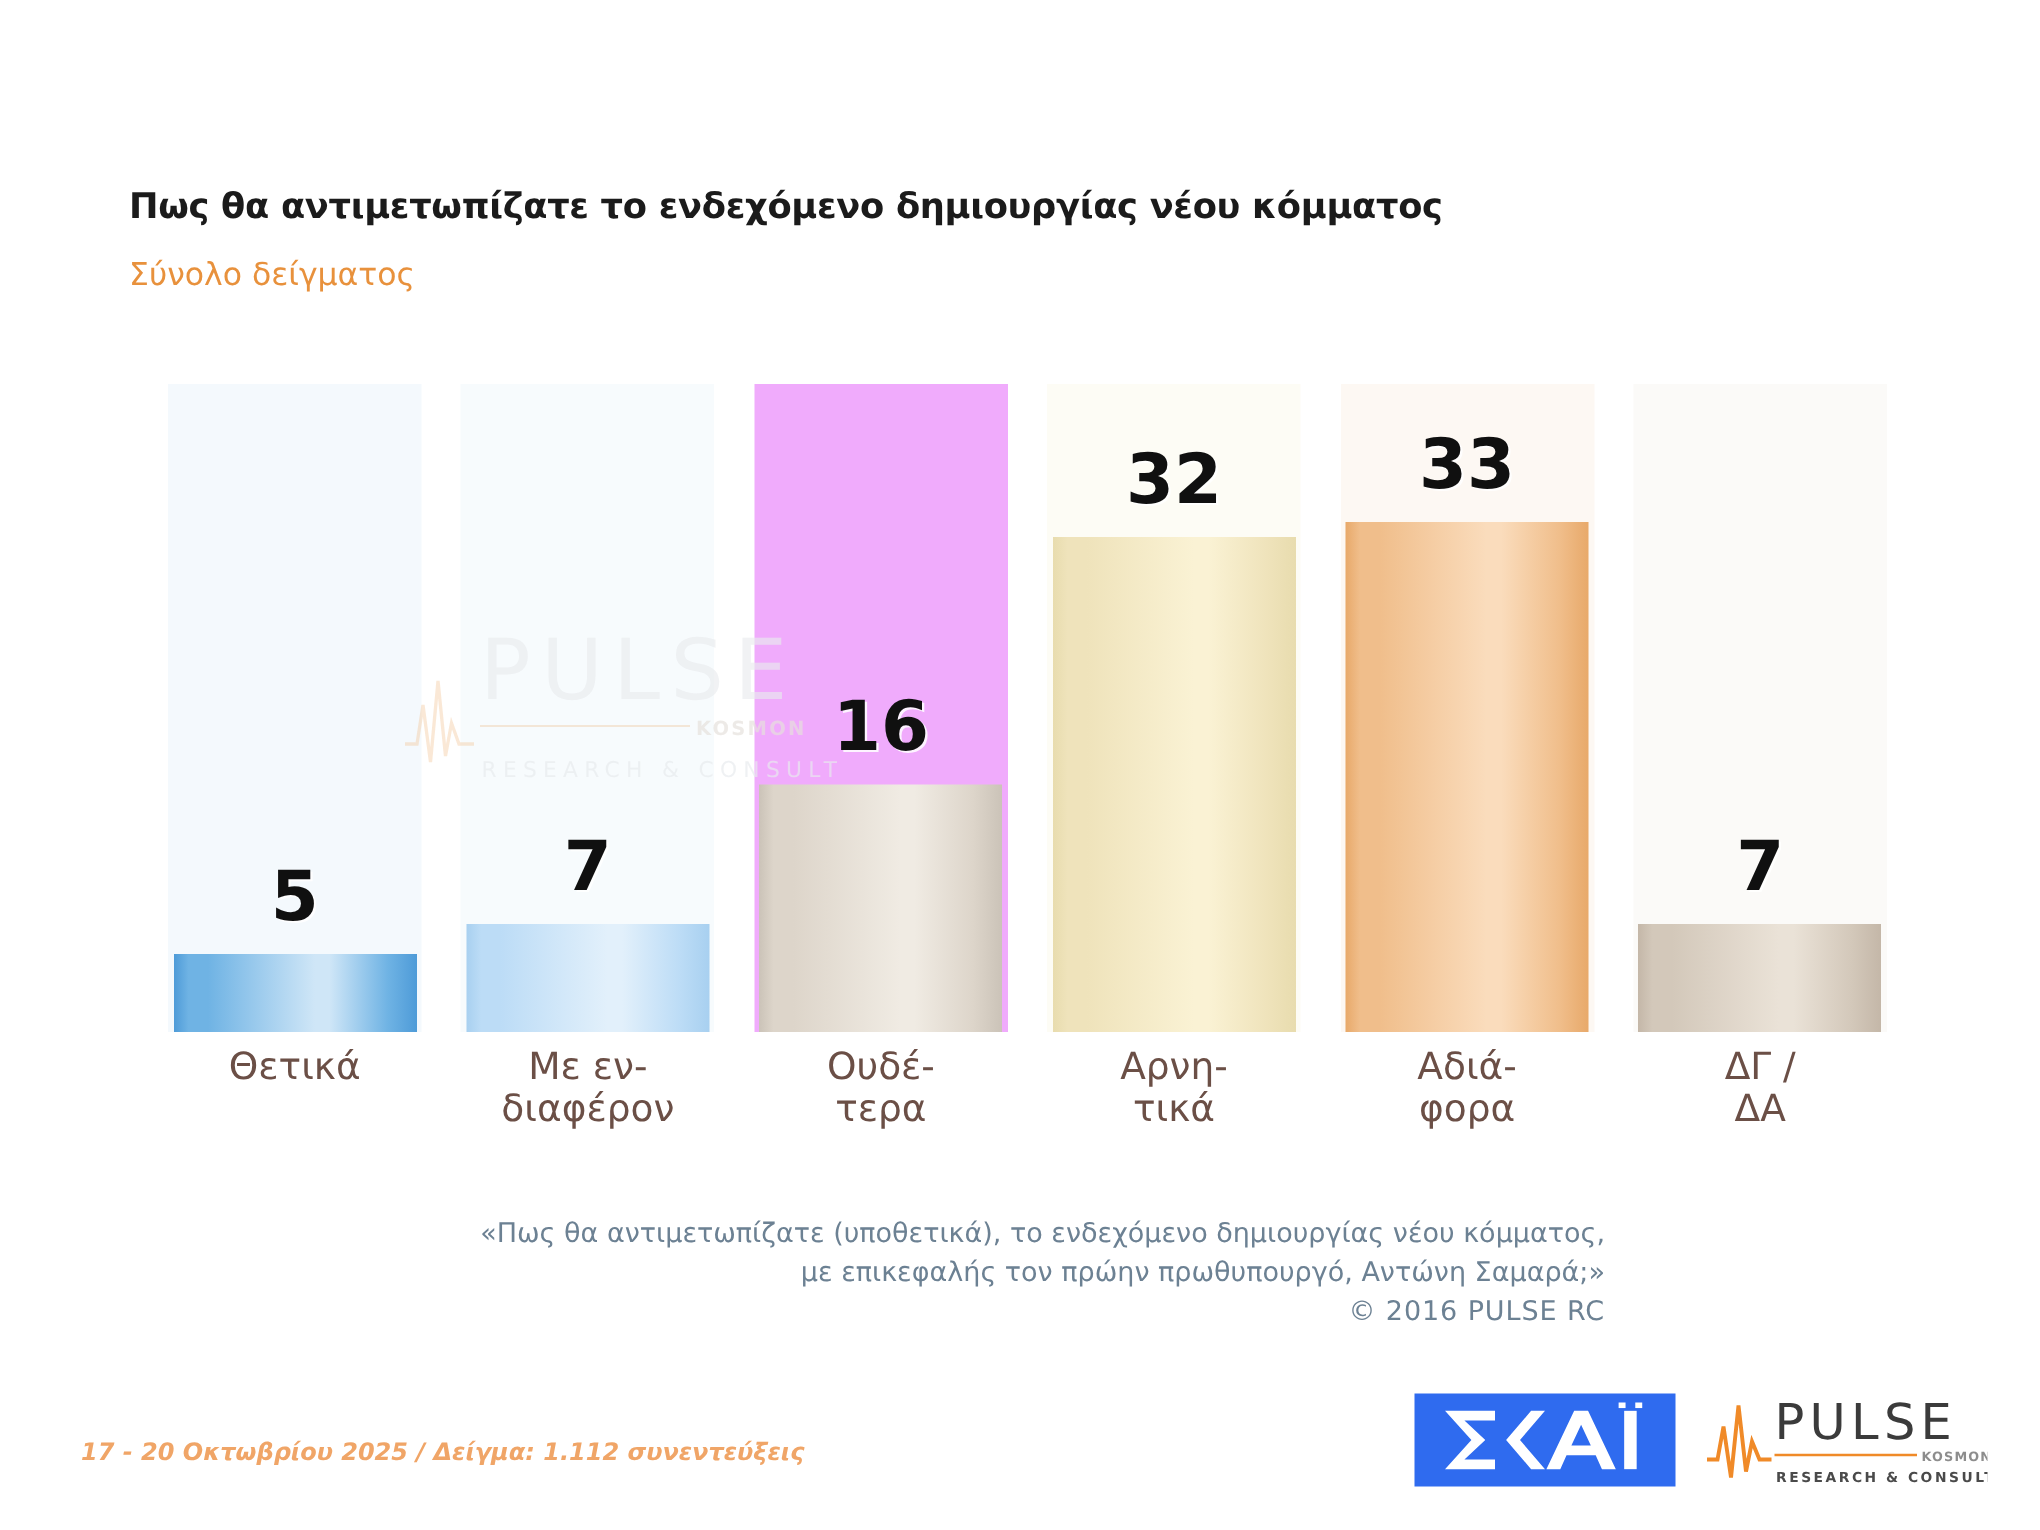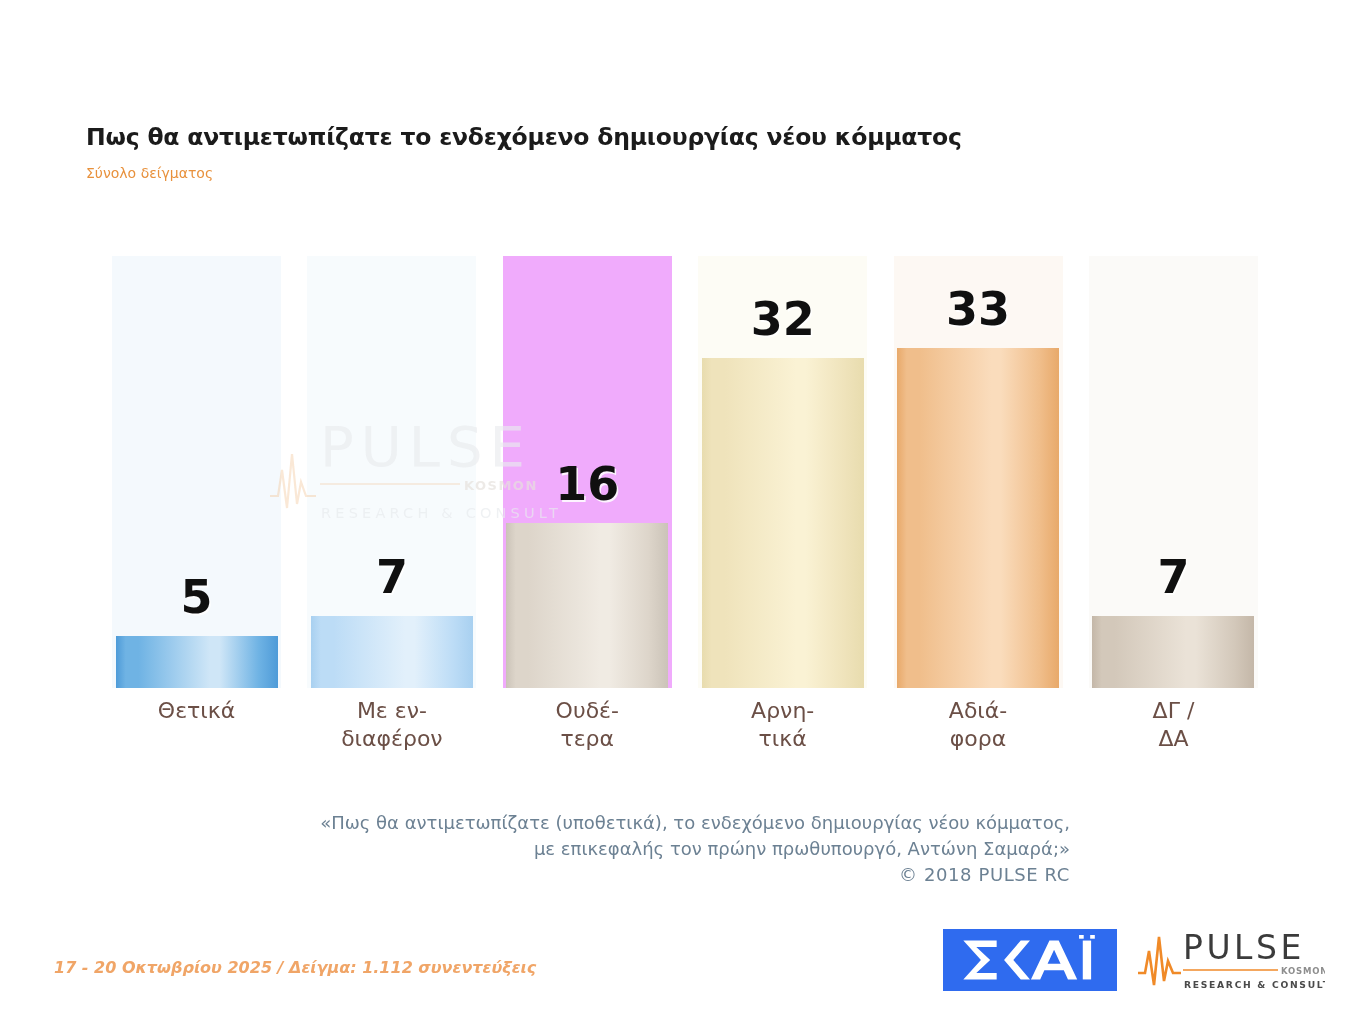--- a/index.html
+++ b/index.html
@@ -35,25 +35,25 @@
     font-family: "DejaVu Sans", "Liberation Sans", sans-serif;
     font-size: 23.5px;
     font-weight: bold;
     color: #1b1b1b;
     line-height: 30px;
     letter-spacing: -0.2px;
     white-space: nowrap;
   }
   .subtitle-line {
     font-family: "DejaVu Sans", "Liberation Sans", sans-serif;
-    font-size: 14px;
+    font-size: 21px;
     font-weight: normal;
     color: #e8913c;
     line-height: 30px;
-    margin-top: 6px;
+    margin-top: 16px;
     white-space: nowrap;
   }
 
   
   .plot {
     position: absolute;
     left: 112px;
     top: 256px;
     width: 1146px;
     height: 432px;
@@ -98,21 +98,21 @@
     top: 697px;
     width: 1146px;
     display: flex;
     flex-direction: row;
     justify-content: space-between;
   }
   .xlabel {
     width: 169px;
     text-align: center;
     font-family: "DejaVu Sans", "Liberation Sans", sans-serif;
-    font-size: 22px;
+    font-size: 25px;
     color: #6b4f46;
     line-height: 28px;
   }
 
   
   .footnote {
     position: absolute;
     right: 78px;
     top: 810px;
     text-align: right;
@@ -240,21 +240,21 @@
       </div>
       <div class="xlabel">
         <div>ΔΓ /</div>
         <div>ΔΑ</div>
       </div>
     </div>
 
   <div class="footnote">
     <div>«Πως θα αντιμετωπίζατε (υποθετικά), το ενδεχόμενο δημιουργίας νέου κόμματος,</div>
     <div>με επικεφαλής  τον πρώην πρωθυπουργό, Αντώνη Σαμαρά;»</div>
-    <div class="copy">©  2018  PULSE RC</div>
+    <div class="copy">©  2016  PULSE RC</div>
   </div>
 
   <div class="datesample">17 - 20 Οκτωβρίου 2025  /  Δείγμα:  1.112 συνεντεύξεις</div>
 
   <div class="skai-logo">
     <svg viewBox="0 0 160 54" width="152" height="50" aria-hidden="true">
 
       <path d="M8 6 L44 6 L44 13 L22 13 L37 27 L22 41 L44 41 L44 48 L8 48 L27 27 Z" fill="#ffffff"></path>
 
       <path d="M80 6 L70 6 L52 27 L70 48 L80 48 L62 27 Z" fill="#ffffff"></path>

